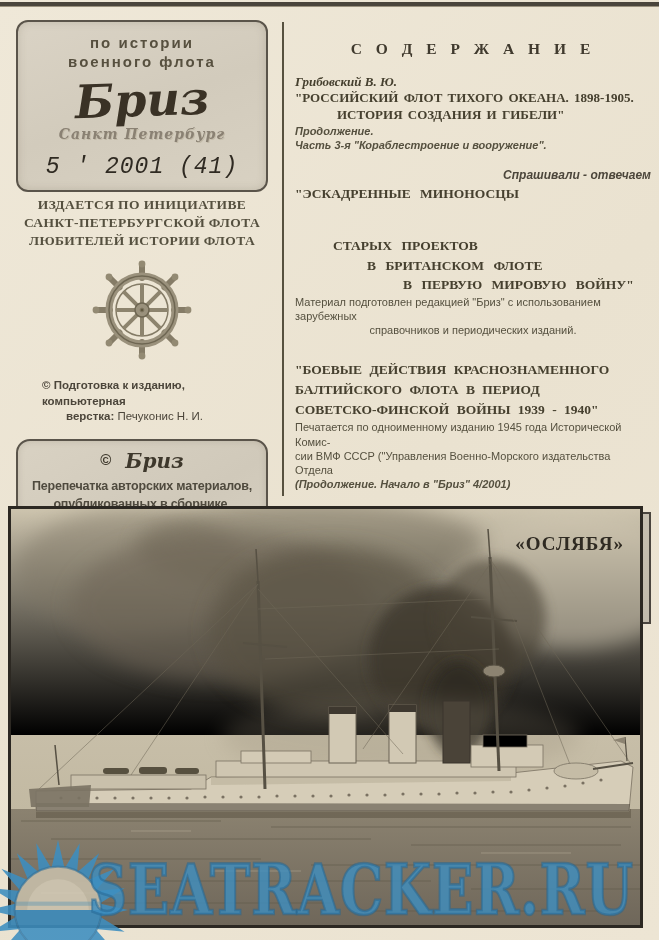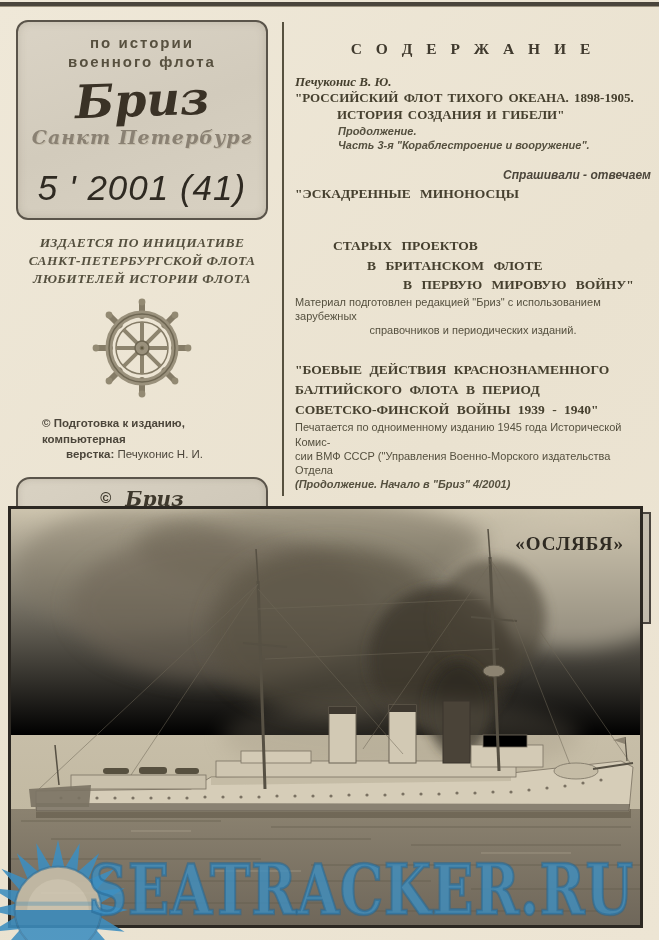--- a/index.html
+++ b/index.html
@@ -34,31 +34,31 @@
     font-weight:bold;font-size:15px;letter-spacing:2px;
     color:#57503f;line-height:1.25;
   }
   .briz-logo{
     font-family:"DejaVu Serif", serif;font-style:italic;font-weight:bold;
     font-size:46px;color:#3a3226;line-height:1.05;margin-top:4px;
     transform:rotate(-2deg);
   }
   .city-line{
     font-family:"DejaVu Serif", serif;font-style:italic;font-weight:bold;
-    font-size:19px;letter-spacing:1px;color:#8a8173;
+    font-size:14px;letter-spacing:1px;color:#8a8173;
     text-shadow:1px 1px 0 #c3bba9;margin-top:2px;
   }
   .issue-line{
-    font-family:Liberation Sans, sans-serif;font-style:italic;
-    font-size:35px;color:#2f2a22;margin-top:20px;letter-spacing:1px;
+    font-family:Liberation Mono, monospace;font-style:italic;
+    font-size:23px;color:#2f2a22;margin-top:12px;letter-spacing:1px;
   }
   .publisher-note{
-    margin-top:14px;text-align:center;
+    margin-top:4px;text-align:center;
     font-family:"Liberation Serif", serif;font-weight:bold;
-    font-size:13.5px;line-height:1.35;color:#55503f;letter-spacing:.4px;font-style:italic;
+    font-size:13.5px;line-height:1.35;color:#55503f;letter-spacing:.4px;
   }
   .wheel-wrap{text-align:center;margin-top:8px;}
   .prep-copyright{
     margin-top:12px;font-size:11.5px;line-height:1.35;color:#4c463b;
     text-align:left;padding-left:2px;margin-left:24px;
   }
   .prep-copyright .b{font-weight:bold;}
   .reprint-box{
     margin-top:14px;border:2px solid #5a544a;border-radius:14px;
     background:linear-gradient(150deg,#d9d2c3 0%,#d0c9ba 60%,#d7d0c1 100%);
@@ -85,21 +85,21 @@
   .author{
     font-family:"Liberation Serif", serif;font-style:italic;font-weight:bold;
     font-size:13px;color:#46402f;
   }
   .title-line{
     font-family:"Liberation Serif", serif;font-weight:bold;
     font-size:13px;color:#46402f;line-height:1.3;word-spacing:2px;
   }
   .a1 .tl-1{margin-left:42px;}
   .note-line{font-size:11px;color:#55503f;line-height:1.3;}
-  .note-italic{font-style:italic;font-weight:bold;margin-left:43px;}
+  .note-italic{font-style:italic;font-weight:bold;}
   .rubric{
     text-align:right;font-weight:bold;font-style:italic;
     font-size:12px;color:#4c463b;margin-top:16px;
   }
   .a2{margin-top:2px;}
   .a2 .title-line{font-size:13.5px;word-spacing:6px;line-height:1.45;}
   .a2 .tl-1{margin-left:38px;margin-top:32px;}
   .a2 .tl-2{margin-left:72px;}
   .a2 .tl-3{margin-left:108px;}
   .a2-notes .note-line{text-align:left;}
@@ -227,21 +227,21 @@
       <div class="reprint-line">не допускается</div>
     </div>
   </div>
 
   <div class="col-divider"></div>
 
   <div class="right-col">
     <div class="contents-title">С О Д Е Р Ж А Н И Е</div>
 
     <div class="article a1">
-      <div class="author">Печуконис В. Ю.</div>
+      <div class="author">Грибовский В. Ю.</div>
       <div class="title-line">"РОССИЙСКИЙ ФЛОТ ТИХОГО ОКЕАНА. 1898-1905.</div>
       <div class="title-line tl-1">ИСТОРИЯ СОЗДАНИЯ И ГИБЕЛИ"</div>
       <div class="note-line note-italic">Продолжение.</div>
       <div class="note-line note-italic">Часть 3-я "Кораблестроение и вооружение".</div>
     </div>
 
     <div class="rubric">Спрашивали - отвечаем</div>
 
     <div class="article a2">
       <div class="title-line tl-0">"ЭСКАДРЕННЫЕ МИНОНОСЦЫ</div>

